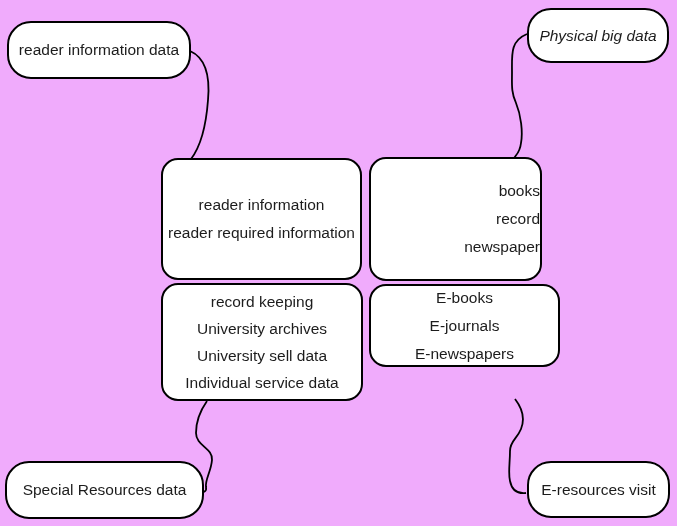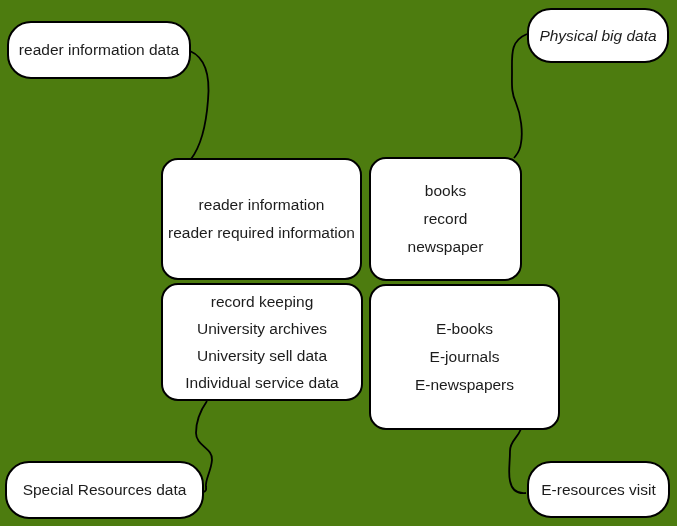--- a/index.html
+++ b/index.html
@@ -4,21 +4,21 @@
 <style>
   html, body {
     margin: 0;
     padding: 0;
     background: #ffffff;
   }
   .canvas {
     position: relative;
     width: 677px;
     height: 526px;
-    background: #4d7c0f;
+    background: #f0abfc;
     font-family: "Liberation Sans", "DejaVu Sans", sans-serif;
     color: #1c1c1c;
     overflow: hidden;
   }
   .connector-layer {
     position: absolute;
     left: 0;
     top: 0;
     width: 677px;
     height: 526px;
@@ -54,23 +54,23 @@
   }
 
   
   #label-tl { left: 7px;   top: 21px;  width: 184px; height: 58px; }
   #label-tr { left: 527px; top: 8px;   width: 142px; height: 55px; font-style: italic; }
   #label-bl { left: 5px;   top: 461px; width: 199px; height: 58px; }
   #label-br { left: 527px; top: 461px; width: 143px; height: 57px; }
 
   
   #center-tl { left: 161px; top: 158px; width: 201px; height: 122px; }
-  #center-tr { left: 369px; top: 157px; width: 153px; height: 124px; }
+  #center-tr { left: 369px; top: 157px; width: 173px; height: 124px; align-items: flex-end; }
   #center-bl { left: 161px; top: 283px; width: 202px; height: 118px; }
-  #center-br { left: 369px; top: 284px; width: 191px; height: 146px; }
+  #center-br { left: 369px; top: 284px; width: 191px; height: 83px; }
 </style>
 </head>
 <body>
 
 <div class="canvas">
 
   <svg class="connector-layer" viewBox="0 0 677 526" xmlns="http://www.w3.org/2000/svg">
     <path d="M190,51 C206,58 210,78 208,100 C206,127 201,146 191,159" fill="none" stroke="#000000" stroke-width="1.8"></path>
     <path d="M527,34 C510,41 512,55 512,72 C512,84 511,92 516,103 C521,115 523,132 521,143 C520,152 517,154 514,158" fill="none" stroke="#000000" stroke-width="1.8"></path>
     <path d="M207,401 C200,411 196,421 196,433 C196,446 213,448 212,460 C211,472 205,479 206,487 C207,492 203,493 199,491" fill="none" stroke="#000000" stroke-width="1.8"></path>

